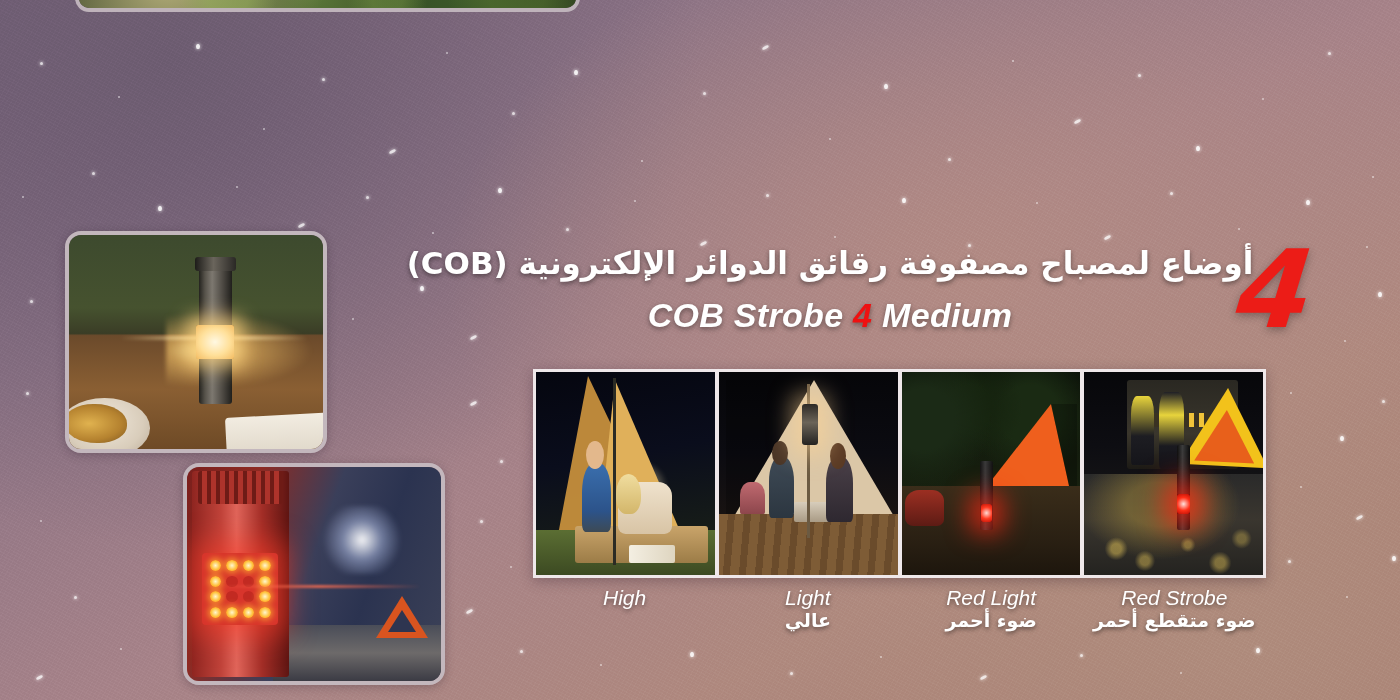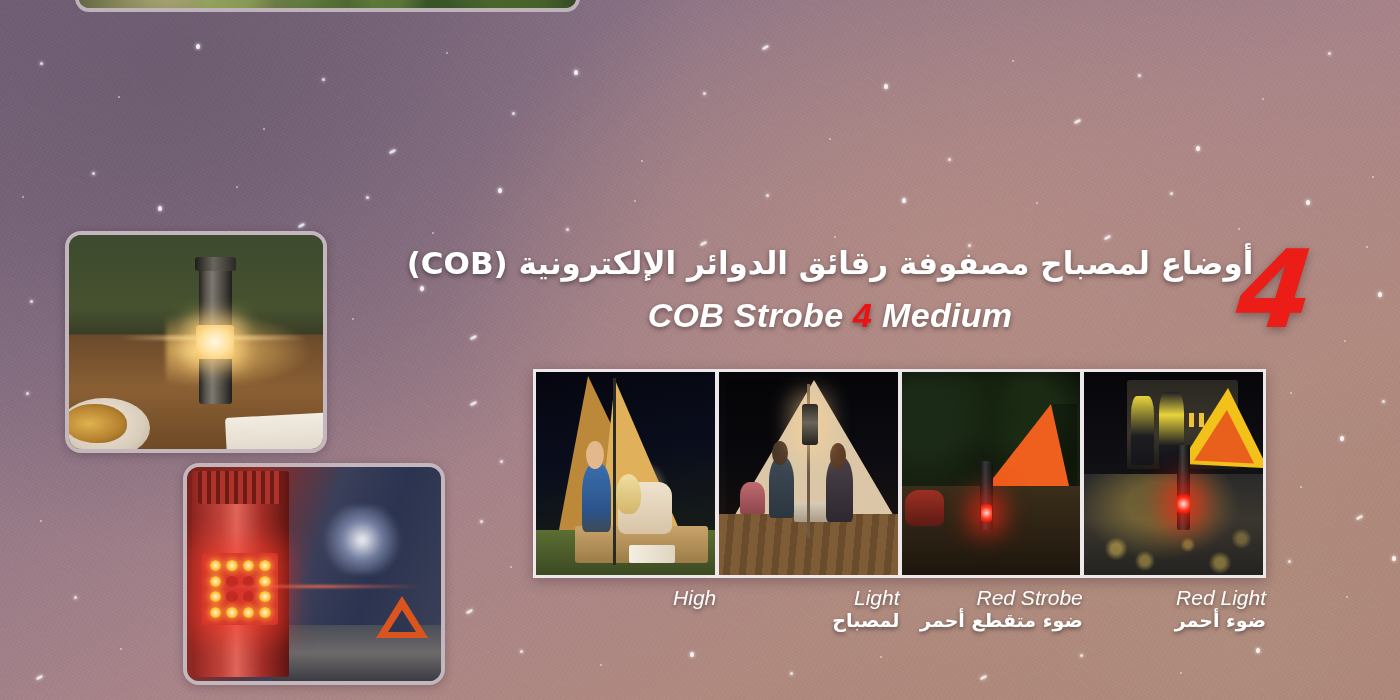--- a/index.html
+++ b/index.html
@@ -319,21 +319,21 @@
     background:linear-gradient(90deg,#0f0f0f,#3c3c3c 42%,#0d0d0d);border-radius:2px;}
   .c4 .redled{position:absolute;left:52%;top:60%;width:7%;height:10%;
     background:radial-gradient(circle,#ffe2dc 0%,#ff3018 55%,#ba0f04 100%);
     box-shadow:0 0 26px 13px rgba(255,36,16,.75);border-radius:2px;}
 
   
   .captions{
     position:absolute;left:533px;top:586px;width:733px;height:60px;
     display:flex;
   }
-  .cap{flex:1;text-align:right;}
+  .cap{flex:1;text-align:center;}
   .cap .en{
     font-family:"Liberation Sans","DejaVu Sans",sans-serif;
     font-style:italic;font-size:21px;color:#ffffff;line-height:1.1;
     text-shadow:0 2px 4px rgba(0,0,0,.45);white-space:nowrap;
   }
   .cap .ar{
     direction:rtl;
     font-family:"DejaVu Sans","Liberation Sans",sans-serif;
     font-weight:bold;font-size:19px;color:#ffffff;line-height:1.25;
     text-shadow:0 2px 4px rgba(0,0,0,.45);white-space:nowrap;
@@ -527,25 +527,25 @@
       <div class="redled"></div>
     </div>
   </div>
 
   <div class="captions">
     <div class="cap">
       <div class="en">High</div>
     </div>
     <div class="cap">
       <div class="en">Light</div>
-      <div class="ar">لمصباح</div>
+      <div class="ar">عالي</div>
+    </div>
+    <div class="cap">
+      <div class="en">Red Light</div>
+      <div class="ar">ضوء أحمر</div>
     </div>
     <div class="cap">
       <div class="en">Red Strobe</div>
       <div class="ar">ضوء متقطع أحمر</div>
     </div>
-    <div class="cap">
-      <div class="en">Red Light</div>
-      <div class="ar">ضوء أحمر</div>
-    </div>
   </div>
 
 </div>
 
 </body></html>

